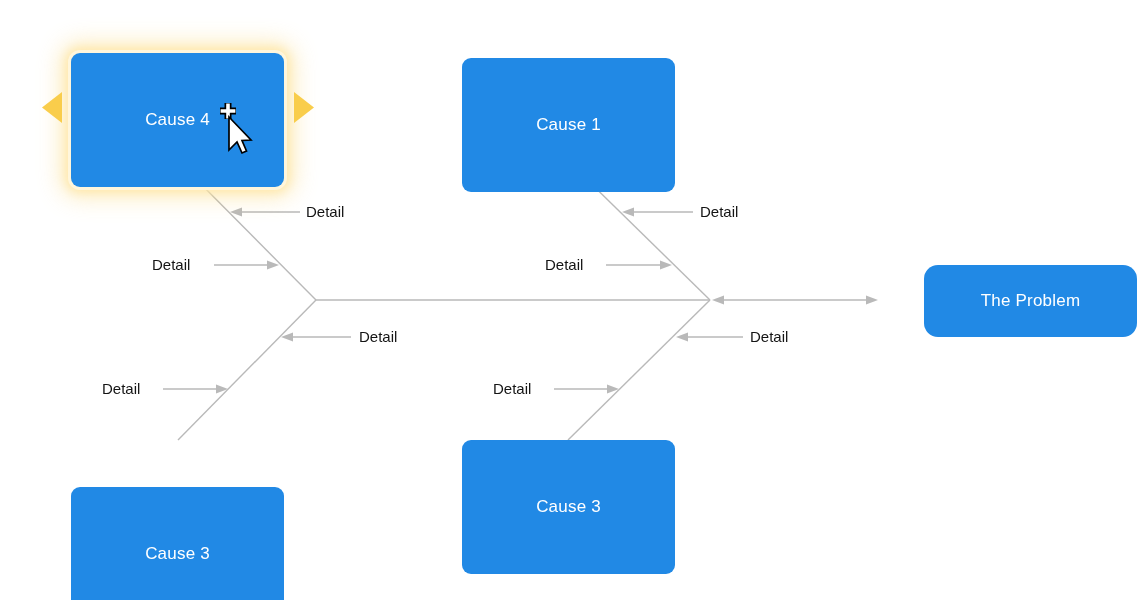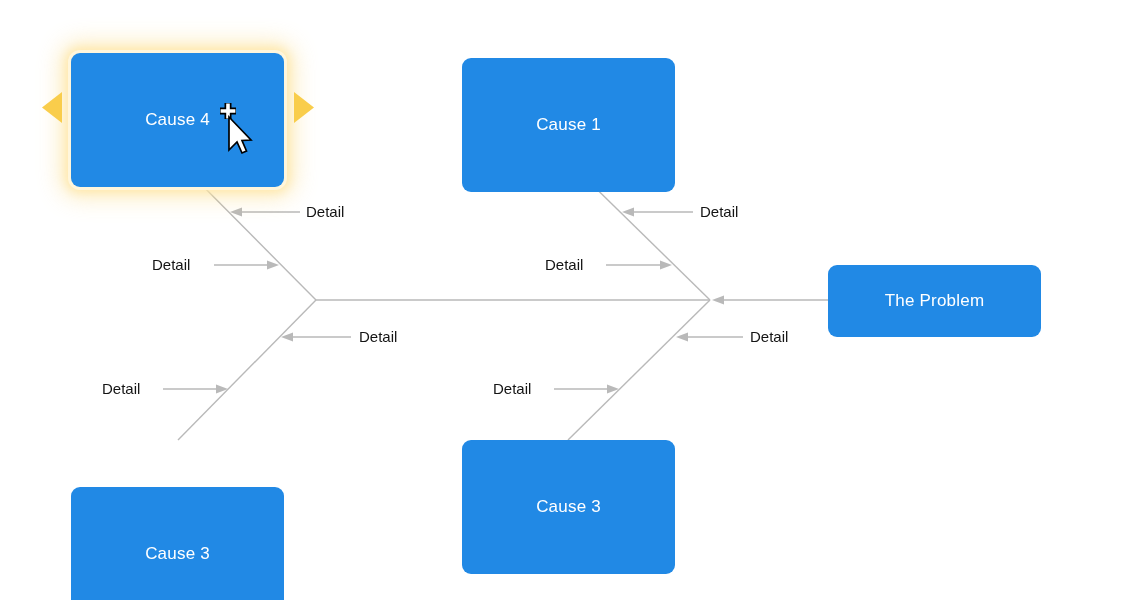--- a/index.html
+++ b/index.html
@@ -114,21 +114,21 @@
   </div>
   <div class="node" style="left:462px; top:42px;margin-top:16px;">
     <span>Cause 1</span>
   </div>
   <div class="node" style="left:71px; top:440px;margin-top:47px;">
     <span>Cause 3</span>
   </div>
   <div class="node" style="left:462px; top:440px;">
     <span>Cause 3</span>
   </div>
-  <div class="node problem" style="left:828px; top:265px;">
+  <div class="node problem" style="left:924px; top:265px;border-radius:14px;">
     <span>The Problem</span>
   </div>
 
   <div class="detail-label" style="left:306px; top:202px;">Detail</div>
   <div class="detail-label" style="left:152px; top:255px;">Detail</div>
   <div class="detail-label" style="left:359px; top:327px;">Detail</div>
   <div class="detail-label" style="left:102px; top:379px;">Detail</div>
   <div class="detail-label" style="left:700px; top:202px;">Detail</div>
   <div class="detail-label" style="left:545px; top:255px;">Detail</div>
   <div class="detail-label" style="left:750px; top:327px;">Detail</div>

